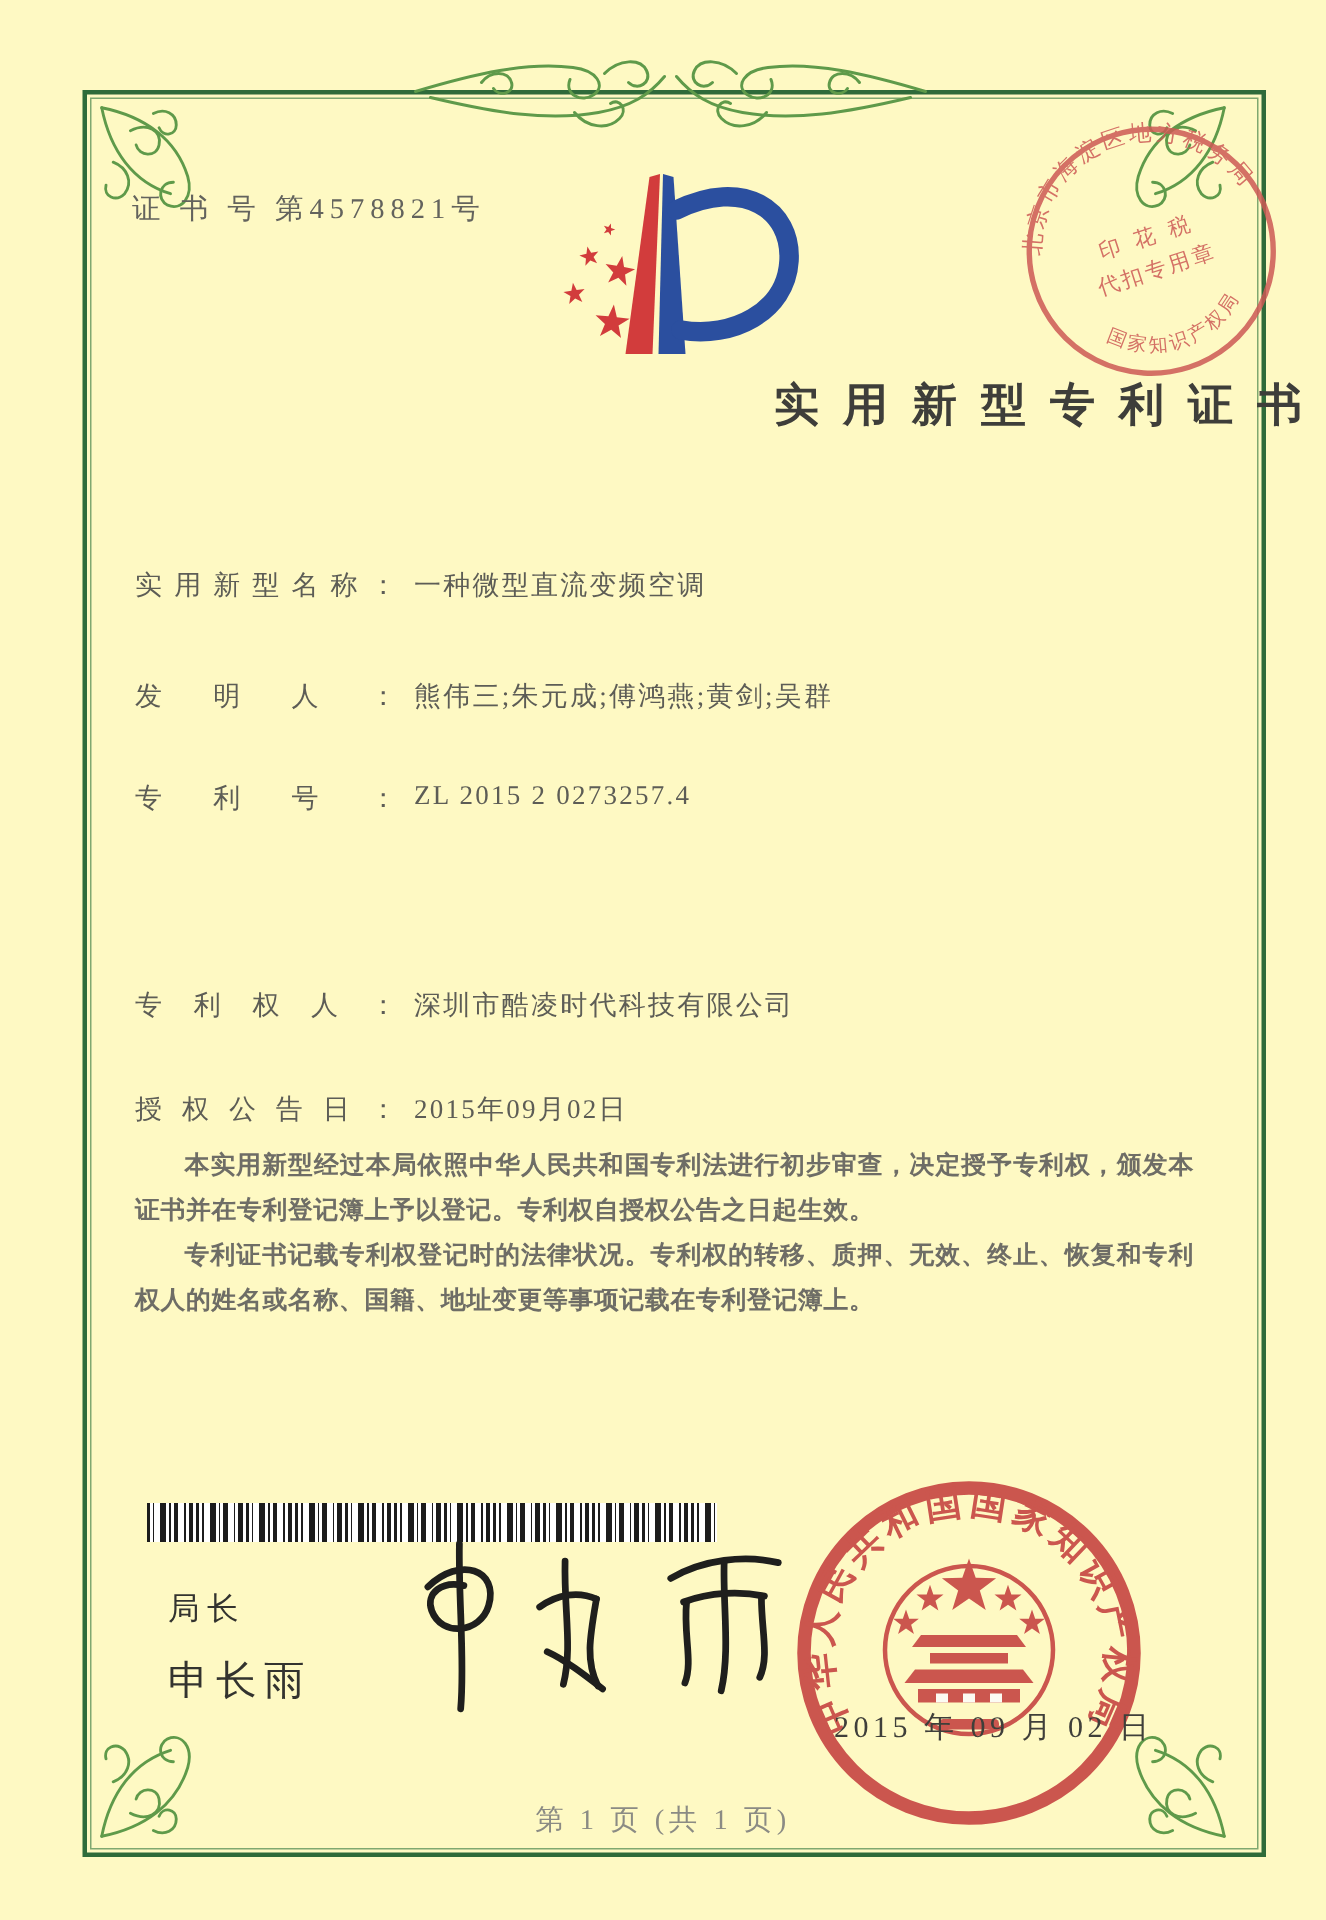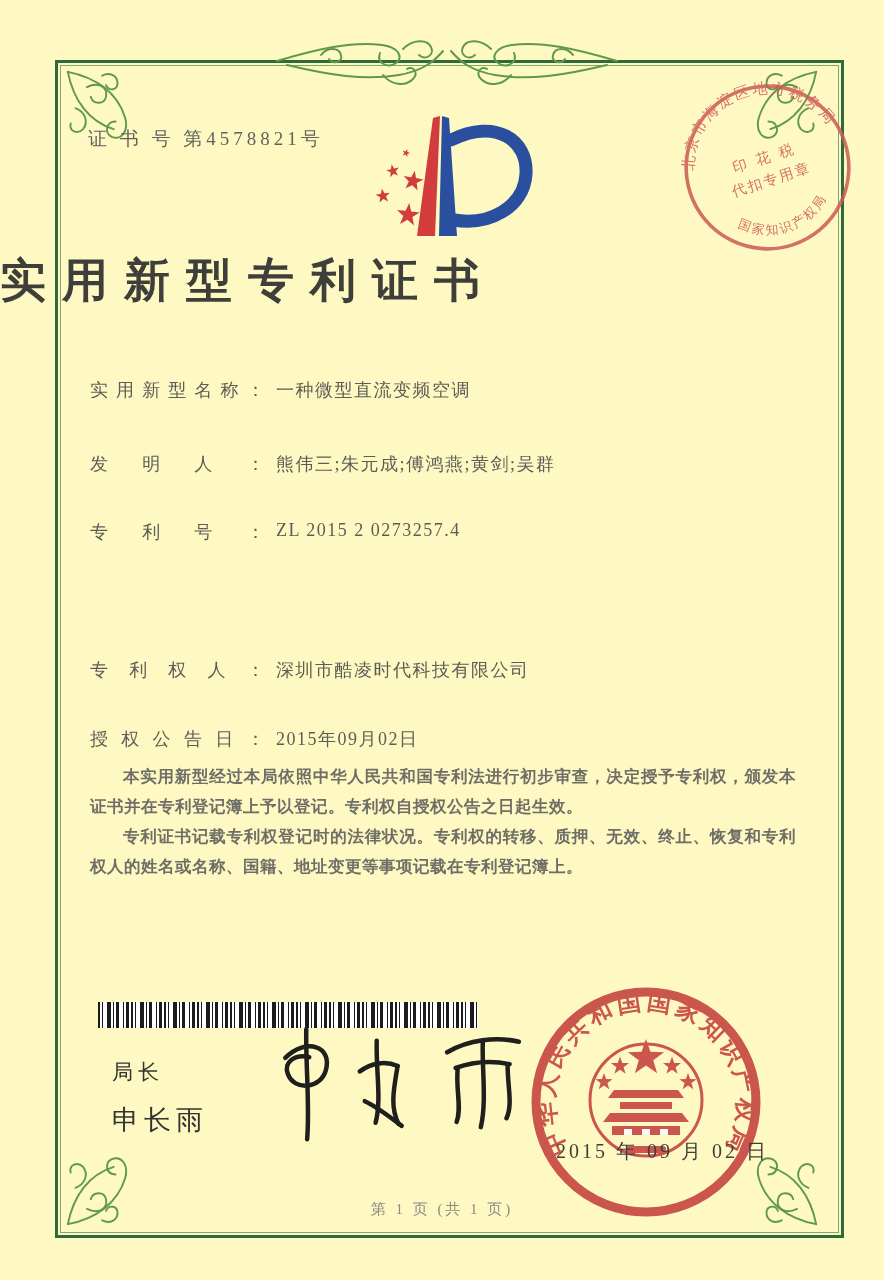--- a/index.html
+++ b/index.html
@@ -18,22 +18,22 @@
   .corner.tr{left:734px;top:68px;transform:scaleX(-1);}
   .corner.bl{left:64px;top:1142px;transform:scaleY(-1);}
   .corner.br{left:734px;top:1142px;transform:scale(-1,-1);}
   .top-ornament{position:absolute;left:257px;top:31px;width:380px;height:64px;}
   
   .cert-no{position:absolute;left:88px;top:126px;font-size:19px;
     letter-spacing:4px;color:#63635d;}
   .logo{position:absolute;left:336px;top:110px;width:220px;height:140px;}
   .tax-stamp{position:absolute;left:680px;top:80px;width:175px;height:175px;
     transform:rotate(-18deg);opacity:.85;}
-  .title{position:absolute;left:0;top:250px;width:884px;text-align:left;
-    font-size:46px;font-weight:700;letter-spacing:16px;color:#3e3e3a;}
+  .title{position:absolute;left:0;top:250px;width:884px;text-align:right;
+    font-size:30px;font-weight:700;letter-spacing:16px;color:#3e3e3a;}
   .field{position:absolute;left:90px;right:60px;font-size:18px;
     color:#5d5d56;letter-spacing:1.5px;white-space:nowrap;}
   .f-label{display:inline-block;width:176px;text-align:justify;
     text-align-last:justify;vertical-align:top;}
   .f-value{margin-left:10px;}
   .paras{position:absolute;left:90px;top:762px;width:706px;font-weight:bold;}
   .paras p{margin:0;font-size:16.5px;line-height:30px;color:#6e6d66;
     text-indent:2em;text-align:justify;letter-spacing:.5px;}
   
   .barcode{position:absolute;left:98px;top:1002px;width:380px;height:26px;
@@ -49,21 +49,21 @@
     letter-spacing:5px;color:#33332f;font-family:Liberation Serif, serif;}
   .signer-name{position:absolute;left:112px;top:1102px;font-size:27px;
     letter-spacing:5px;color:#33332f;}
   .signature{position:absolute;left:248px;top:1012px;width:300px;height:130px;
     transform:rotate(-2deg);}
   .seal{position:absolute;left:526px;top:982px;width:240px;height:240px;
     opacity:.88;}
   .issue-date{position:absolute;left:556px;top:1138px;font-size:20px;
     letter-spacing:3px;color:#3f3f3a;z-index:3;}
   .footer{position:absolute;left:0;top:1200px;width:884px;text-align:center;
-    font-size:15px;letter-spacing:3px;color:#8b8b84;}
+    font-size:19px;letter-spacing:3px;color:#8b8b84;}
 </style>
 </head>
 <body>
 
 <div class="page">
 
   <div class="frame">
     <div class="frame-inner"></div>
   </div>
 

